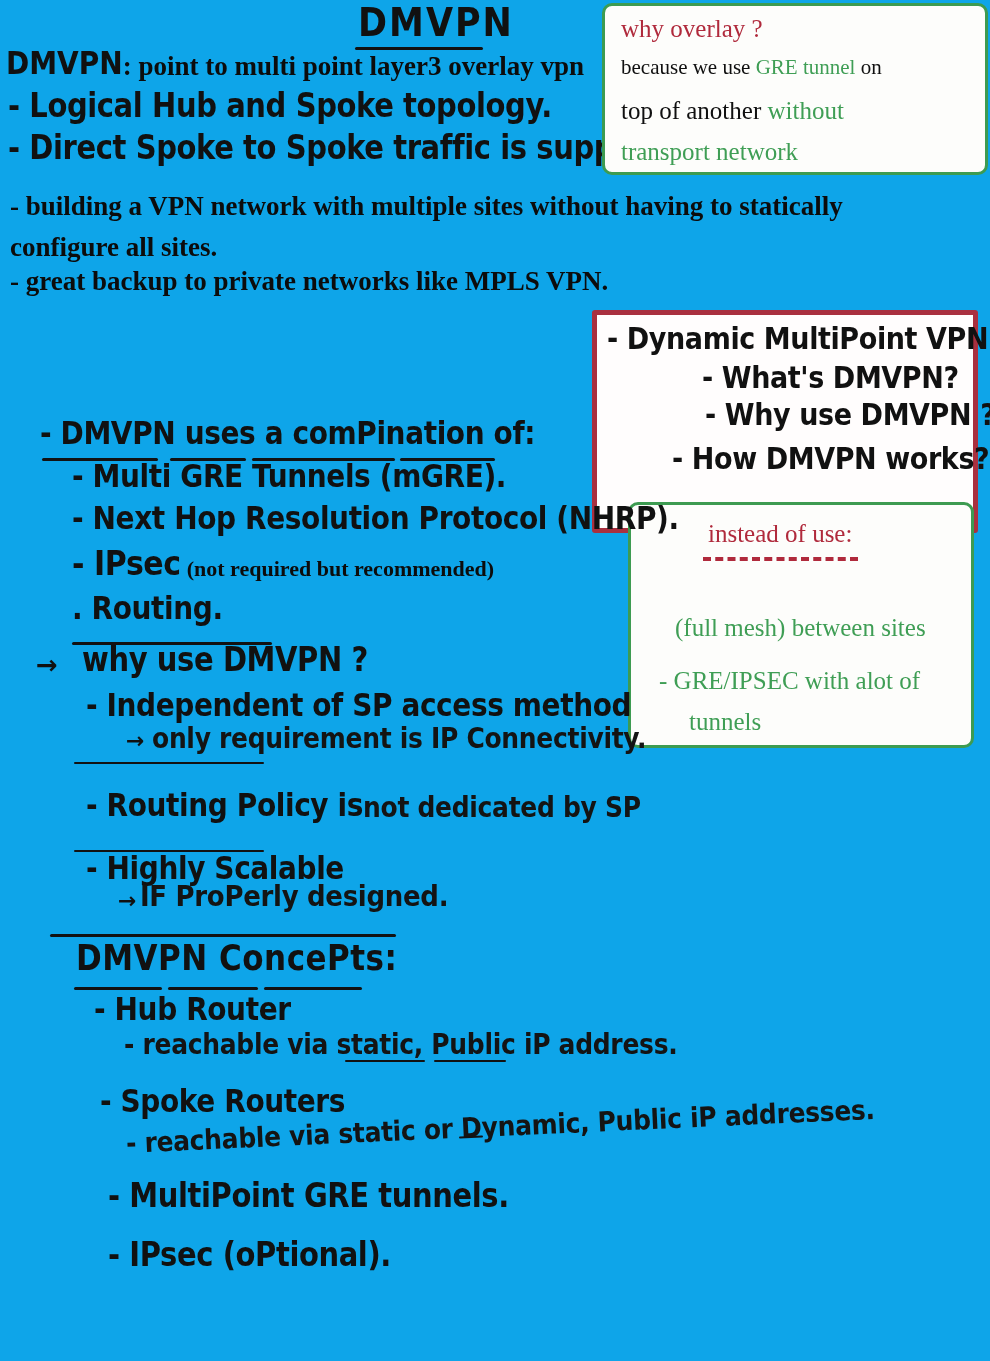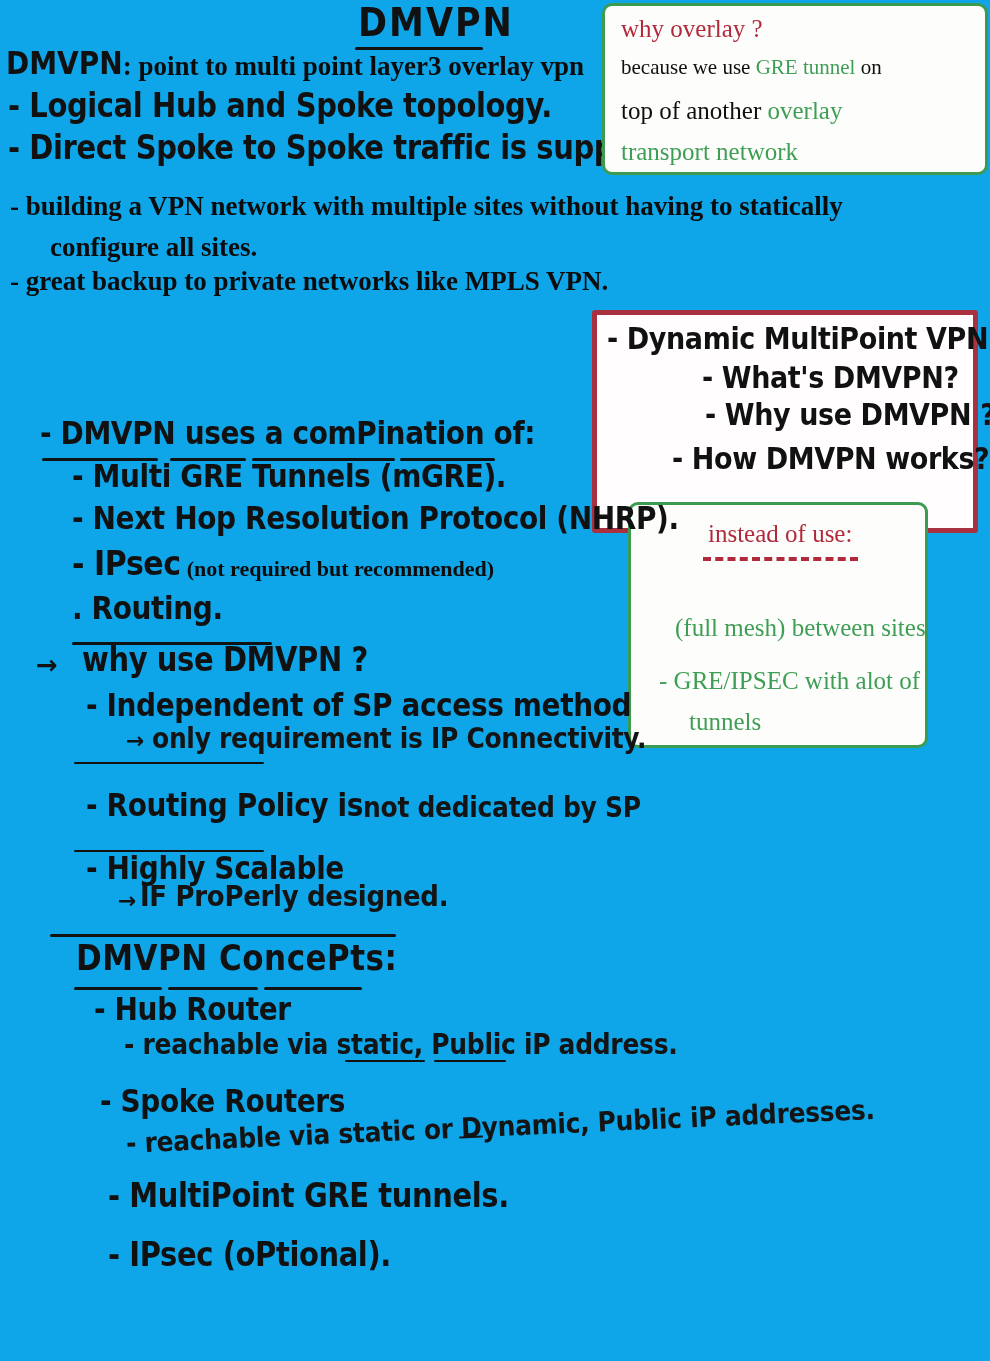--- a/index.html
+++ b/index.html
@@ -114,42 +114,42 @@
   <div class="u-line" style="left:355px; top:47px; width:128px; height:3px;"></div>
 
   <div class="ln" style="left:6px; top:52px; font-size:27px;">
     <span class="hand" style="display:inline-block; font-size:28px; letter-spacing:0px;">DMVPN</span><span class="serif" style="font-size:27px;">: point to multi point layer3 overlay vpn</span>
   </div>
 
   <div class="ln hand" style="left:8px; top:94px; font-size:29px;">- Logical Hub and Spoke topology.</div>
   <div class="ln hand" style="left:8px; top:136px; font-size:29px;">- Direct Spoke to Spoke traffic is supported.</div>
 
   <div class="ln serif" style="left:10px; top:193px; font-size:27px;">- building a VPN network with multiple sites without having to statically</div>
-  <div class="ln serif" style="left:10px; top:234px; font-size:27px;margin-left:40px;">configure all sites.</div>
+  <div class="ln serif" style="left:10px; top:234px; font-size:27px;">configure all sites.</div>
   <div class="ln serif" style="left:10px; top:268px; font-size:27px;text-align:right;">- great backup to private networks like MPLS VPN.</div>
 
   <div class="box box-green" style="left:602px; top:3px; width:386px; height:172px;">
     <div class="bx-line c-red" style="left:16px; top:10px; font-size:25px;">why overlay ?</div>
     <div class="bx-line" style="left:16px; top:51px; font-size:21px;">
       <span class="c-black">because we use </span><span class="c-green">GRE tunnel</span><span class="c-black"> on</span>
     </div>
     <div class="bx-line" style="left:16px; top:92px; font-size:25px;">
-      <span class="c-black">top of another </span><span class="c-green">overlay</span>
+      <span class="c-black">top of another </span><span class="c-green">without</span>
     </div>
     <div class="bx-line c-green" style="left:16px; top:133px; font-size:25px;">transport network</div>
   </div>
 
   <div class="box box-red" style="left:592px; top:310px; width:386px; height:223px;">
     <div class="ln hand" style="left:10px; top:12px; font-size:27px;">- Dynamic MultiPoint VPN</div>
     <div class="ln hand" style="left:105px; top:51px; font-size:27px;">- What's DMVPN?</div>
     <div class="ln hand" style="left:108px; top:88px; font-size:27px;">- Why use DMVPN ?</div>
     <div class="ln hand" style="left:75px; top:132px; font-size:27px;">- How DMVPN works?</div>
   </div>
 
-  <div class="box box-green" style="left:628px; top:502px; width:300px; height:246px;">
+  <div class="box box-green" style="left:628px; top:502px; width:346px; height:246px;">
     <div class="bx-line c-red" style="left:77px; top:16px; font-size:25px;">instead of use:</div>
     <div class="dashed-rule" style="left:72px; top:52px; width:155px;"></div>
     <div class="bx-line c-green" style="left:44px; top:110px; font-size:25px;">(full mesh) between sites</div>
     <div class="bx-line c-green" style="left:28px; top:163px; font-size:25px;">- GRE/IPSEC with alot of</div>
     <div class="bx-line c-green" style="left:58px; top:204px; font-size:25px;">tunnels</div>
   </div>
 
   <div class="ln hand" style="left:40px; top:422px; font-size:28px;">- DMVPN uses a comPination of:</div>
   <div class="u-line" style="left:42px; top:458px; width:116px;"></div>
   <div class="u-line" style="left:170px; top:458px; width:76px;"></div>

